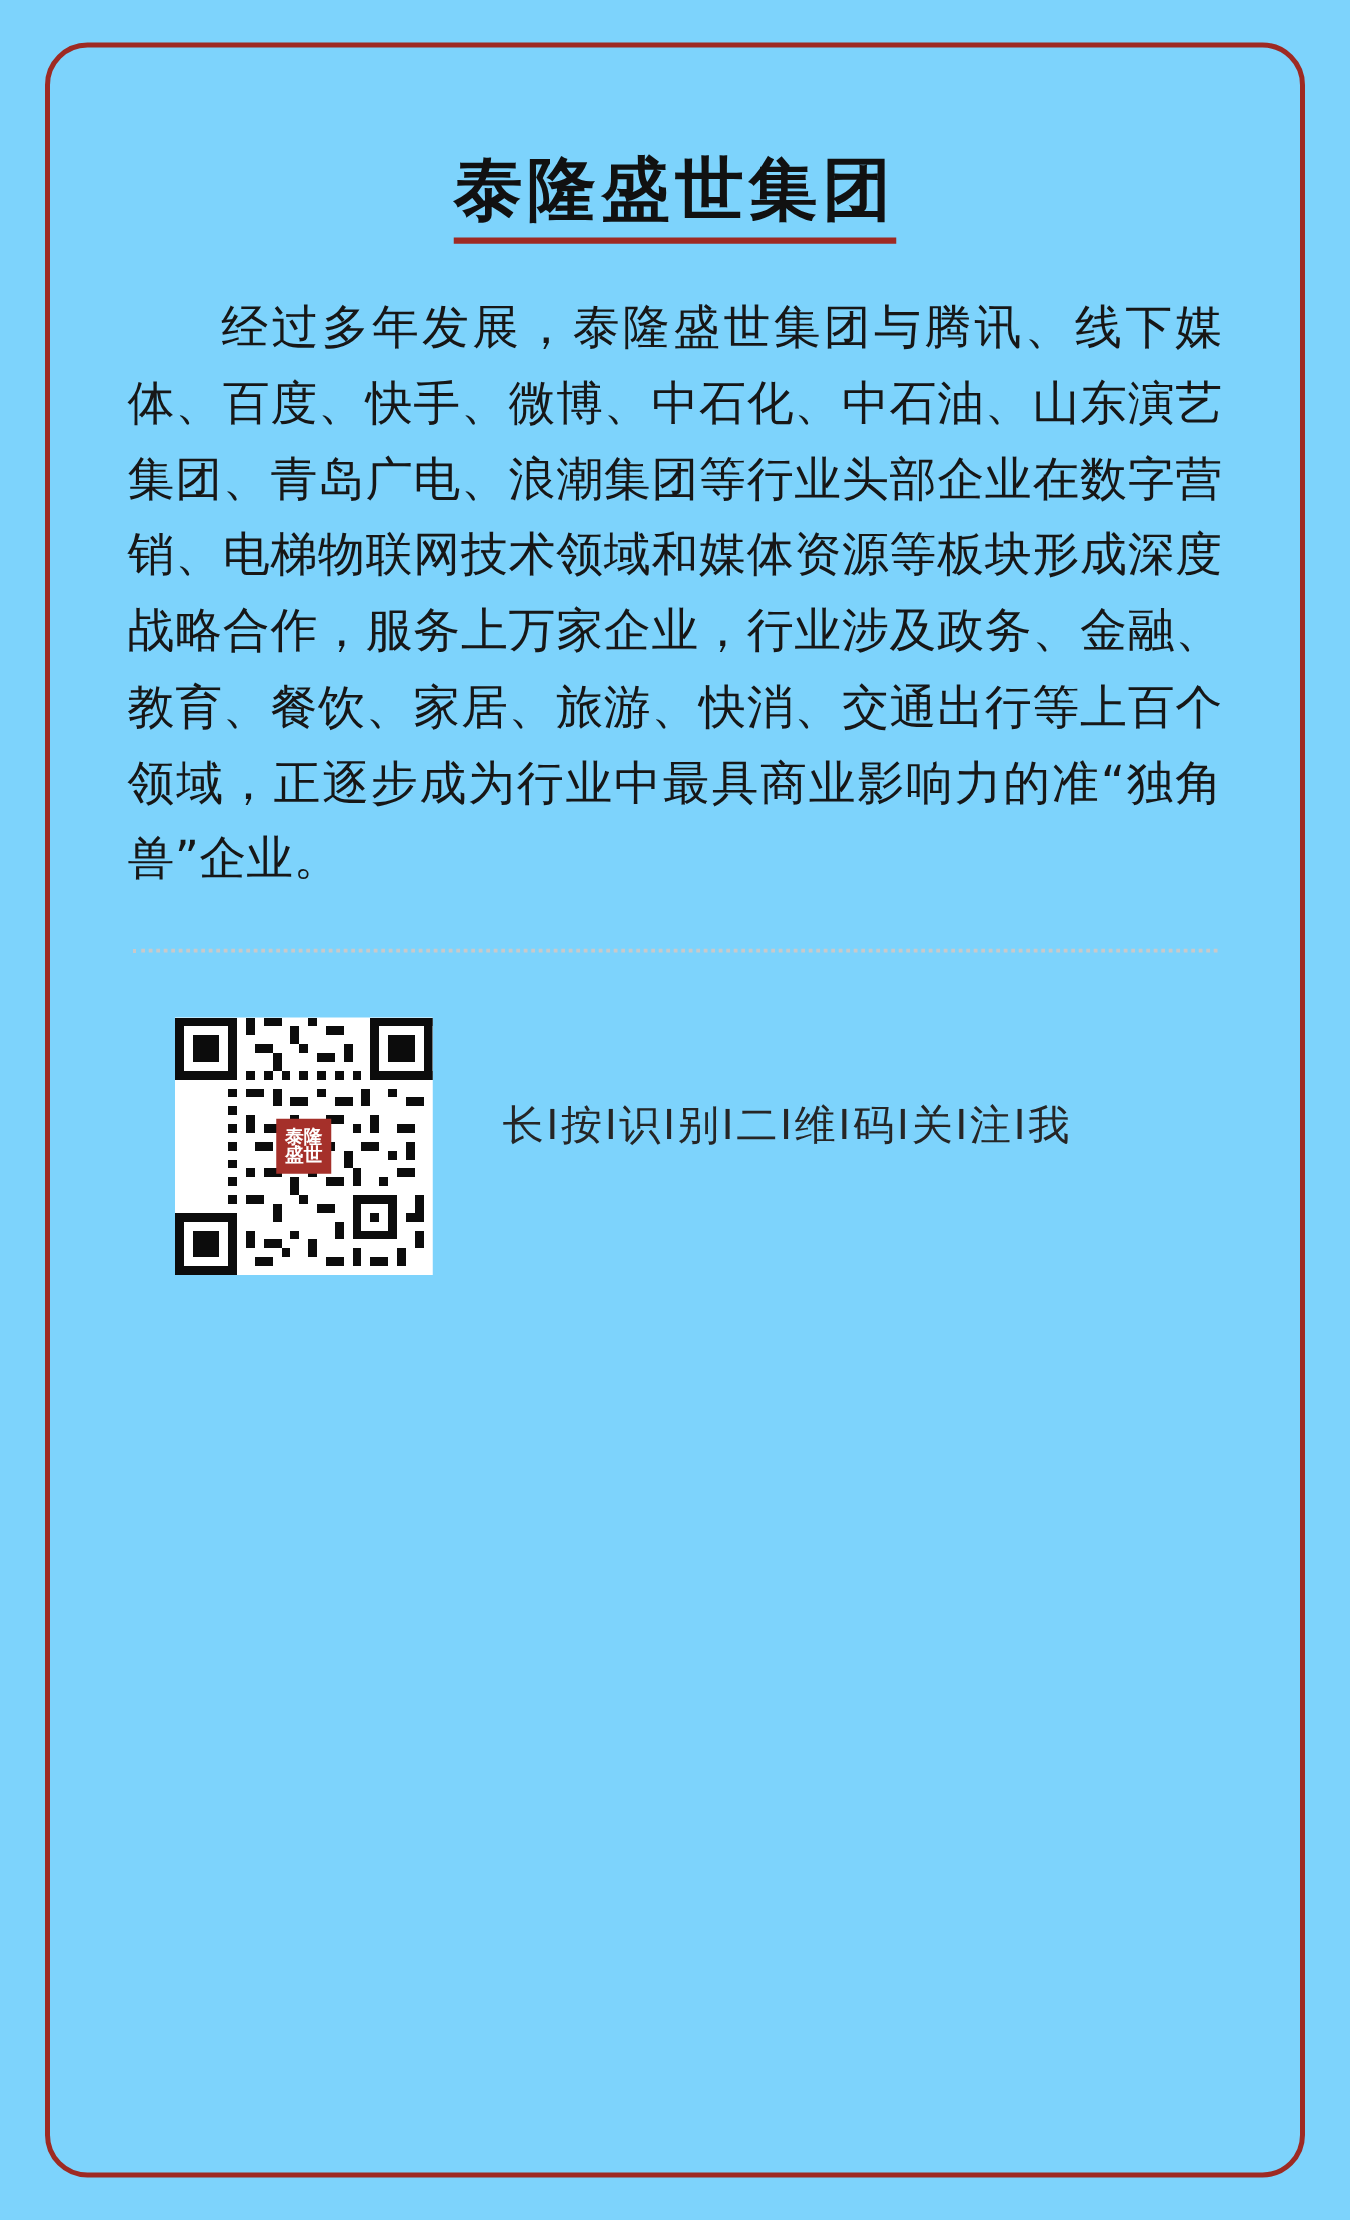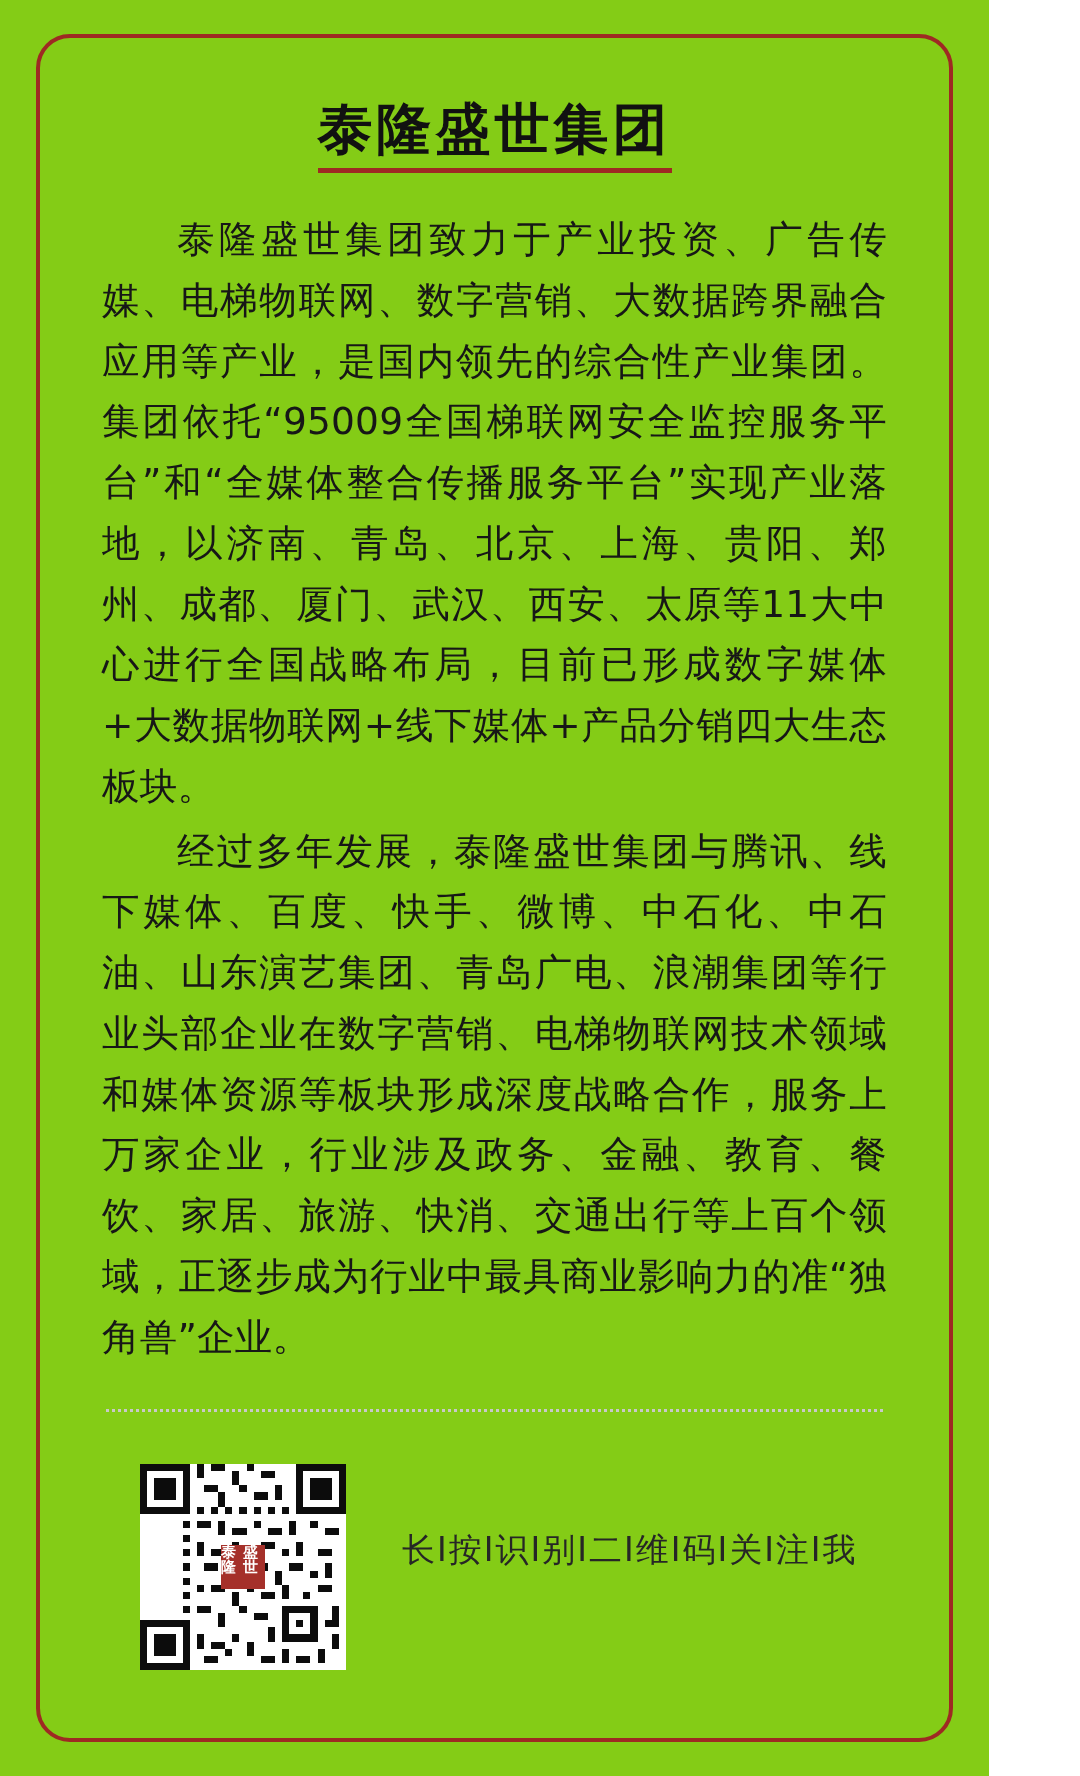--- a/index.html
+++ b/index.html
@@ -10,25 +10,25 @@
   body {
     width: 1080px;
     height: 1776px;
     font-family: "Liberation Sans", "DejaVu Sans", sans-serif;
     color: #1b1b1b;
     -webkit-font-smoothing: antialiased;
   }
 
   .page {
     position: relative;
-    width: 989px;
+    width: 1080px;
     height: 1776px;
-    background: #84cc16;
+    background: #7dd3fc;
     box-sizing: border-box;
-    padding: 18px 36px;
+    padding: 40px 36px;
   }
 
   
   .frame {
     position: absolute;
     left: 36px;
     top: 34px;
     right: 36px;
     bottom: 34px;
     border: 4px solid #9e2a23;
@@ -105,21 +105,22 @@
     top: 50%;
     transform: translate(-50%, -50%);
     width: 44px;
     height: 44px;
     background: #a5302a;
     color: #ffffff;
     font-size: 15px;
     line-height: 15px;
     font-weight: bold;
     display: flex;
-    flex-direction: row;
+    flex-direction: column;
+    align-items: center;
     justify-content: center;
     letter-spacing: 0;
     font-family: "DejaVu Sans", "Liberation Sans", sans-serif;
   }
 
   .footer-texts {
     margin-left: 56px;
     display: flex;
     flex-direction: row;
     justify-content: center;
@@ -145,21 +146,20 @@
 <div class="page">
   <div class="frame"></div>
 
   <div class="content">
 
     <div class="title-wrap">
       <div class="title">泰隆盛世集团</div>
     </div>
 
     <div class="body-text">
-      <p>泰隆盛世集团致力于产业投资、广告传媒、电梯物联网、数字营销、大数据跨界融合应用等产业，是国内领先的综合性产业集团。集团依托“95009全国梯联网安全监控服务平台”和“全媒体整合传播服务平台”实现产业落地，以济南、青岛、北京、上海、贵阳、郑州、成都、厦门、武汉、西安、太原等11大中心进行全国战略布局，目前已形成数字媒体+大数据物联网+线下媒体+产品分销四大生态板块。</p>
       <p>经过多年发展，泰隆盛世集团与腾讯、线下媒体、百度、快手、微博、中石化、中石油、山东演艺集团、青岛广电、浪潮集团等行业头部企业在数字营销、电梯物联网技术领域和媒体资源等板块形成深度战略合作，服务上万家企业，行业涉及政务、金融、教育、餐饮、家居、旅游、快消、交通出行等上百个领域，正逐步成为行业中最具商业影响力的准“独角兽”企业。</p>
     </div>
 
     <div class="divider"></div>
 
     <div class="footer">
       <div class="qr">
         <svg width="206" height="206" viewBox="0 0 29 29" shape-rendering="crispEdges" aria-hidden="true">
           <rect width="29" height="29" fill="#ffffff"></rect>
           <g fill="#0c0c0c">

